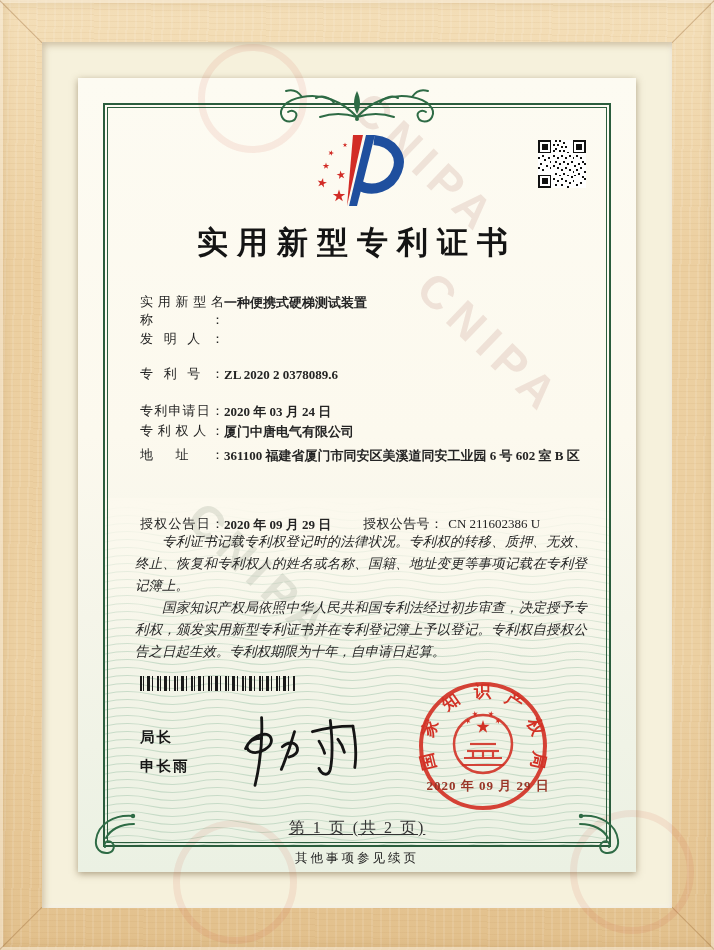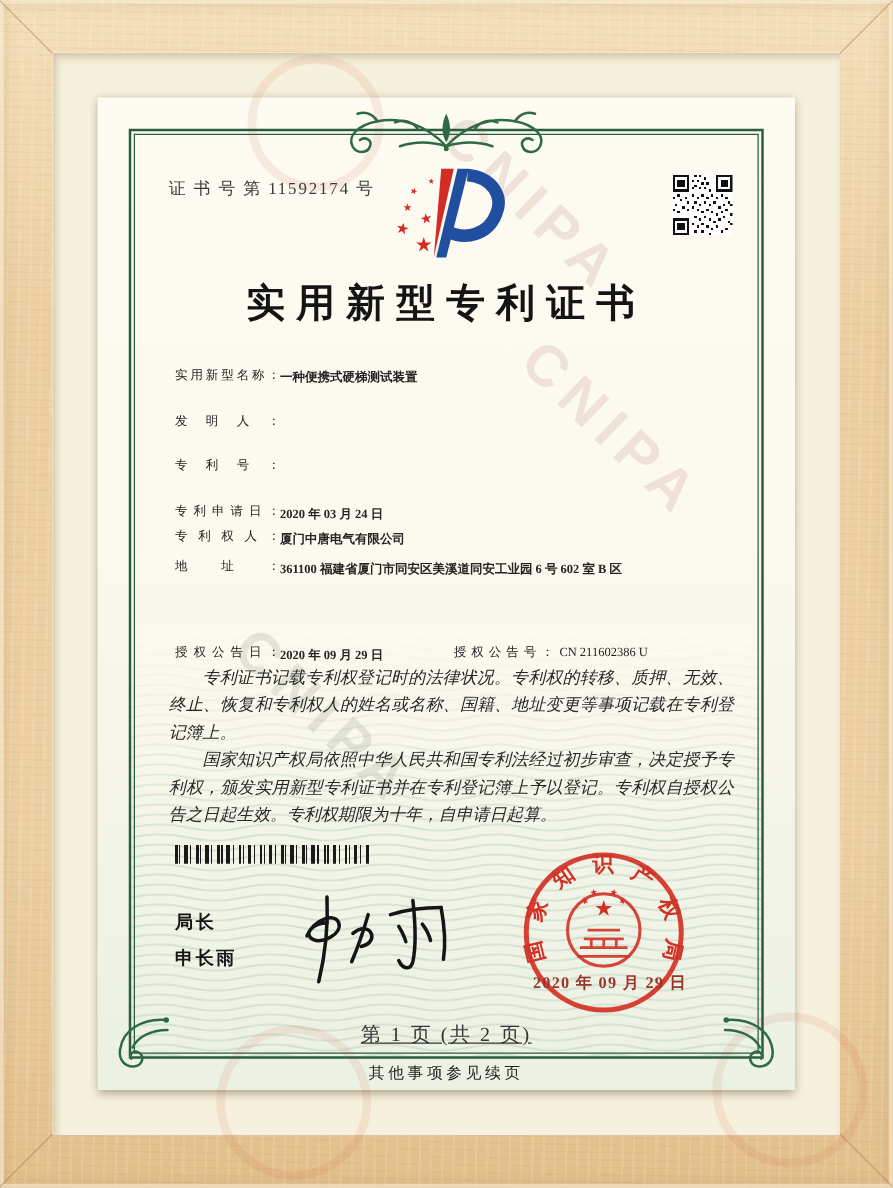--- a/index.html
+++ b/index.html
@@ -45,21 +45,21 @@
   .b-inner{position:absolute;inset:2px;border:1px solid #2b5d3d;}
   .flourish-top{position:absolute;left:194px;top:5px;}
   .flourish-corner{position:absolute;top:732px;}
   .flourish-corner.left{left:12px;}
   .flourish-corner.right{left:500px;transform:scaleX(-1);}
   
   .cert-no{position:absolute;left:57px;top:64px;font-size:13.5px;letter-spacing:1.5px;color:#3a3a3a;}
   .logo{position:absolute;left:217px;top:52px;}
   .qr{position:absolute;left:460px;top:62px;}
   .title{position:absolute;left:0;right:0;top:144px;text-align:center;font-size:31px;font-weight:bold;letter-spacing:9px;color:#141414;}
-  .frow{position:absolute;left:62px;font-size:10px;color:#242424;display:flex;align-items:flex-start;}
+  .frow{position:absolute;left:62px;font-size:13px;color:#242424;display:flex;align-items:flex-start;}
   .flabel{flex:none;display:inline-block;width:84px;text-align:justify;text-align-last:justify;}
   .fval{display:inline-block;width:358px;line-height:20px;font-weight:bold;}
   .pair2{position:absolute;left:223px;top:0;white-space:nowrap;}
   .pair2 .flabel{width:80px;margin-right:2px;}
   .paras{position:absolute;left:57px;top:453px;width:452px;font-size:13.5px;line-height:22px;text-align:justify;color:#262626;font-style:italic;}
   .paras p{margin:0;text-indent:2em;}
   .barcode{
     position:absolute;left:62px;top:598px;width:156px;height:15px;
     background:repeating-linear-gradient(90deg,
       #1a1a1a 0 2px, transparent 2px 3px,
@@ -133,21 +133,20 @@
     <circle cx="43" cy="6" r="2.2" fill="#2e6b45"></circle>
   </svg>
   <svg class="flourish-corner right" width="46" height="46">
     <g fill="none" stroke="#2e6b45" stroke-width="2" stroke-linecap="round">
       <path d="M44,6 C24,4 8,14 6,30 C5,38 10,44 18,43 C24,42 26,35 21,32 C17,30 13,33 15,37"></path>
       <path d="M44,14 C30,14 20,20 16,28"></path>
     </g>
     <circle cx="43" cy="6" r="2.2" fill="#2e6b45"></circle>
   </svg>
 
-  <div class="cert-no">证 书 号 第 11592174 号</div>
 
   <svg class="logo" width="112" height="84" viewBox="0 0 112 84">
     <defs>
       <path id="star" d="M0,-1 L0.2245,-0.309 0.951,-0.309 0.3633,0.118 0.5878,0.809 0,0.382 -0.5878,0.809 -0.3633,0.118 -0.951,-0.309 -0.2245,-0.309 Z"></path>
     </defs>
     <path d="M58,5 L68,5 L52,76 Z" fill="#d22c26"></path>
     <path d="M71,5 L80,5 L62,76 L54,76 Z" fill="#1f4f9e"></path>
     <path d="M79,10 C99,12 108,27 102,41 C96,57 78,63 63,55" fill="none" stroke="#1f4f9e" stroke-width="10"></path>
     <g fill="#d22c26">
       <use href="#star" transform="translate(44,66) scale(6.5)"></use>
@@ -183,20 +182,21 @@
 
   <div class="frow" style="top:215px;">
     <span class="flabel">实用新型名称：</span>
     <span class="fval">一种便携式硬梯测试装置</span>
   </div>
   <div class="frow" style="top:252px;">
     <span class="flabel">发明人：</span>
   </div>
   <div class="frow" style="top:287px;">
     <span class="flabel">专利号：</span>
+    <span class="fval">ZL 2020 2 0378089.6</span>
   </div>
   <div class="frow" style="top:324px;">
     <span class="flabel">专利申请日：</span>
     <span class="fval">2020 年 03 月 24 日</span>
   </div>
   <div class="frow" style="top:344px;">
     <span class="flabel">专利权人：</span>
     <span class="fval">厦门中唐电气有限公司</span>
   </div>
   <div class="frow" style="top:368px;">

